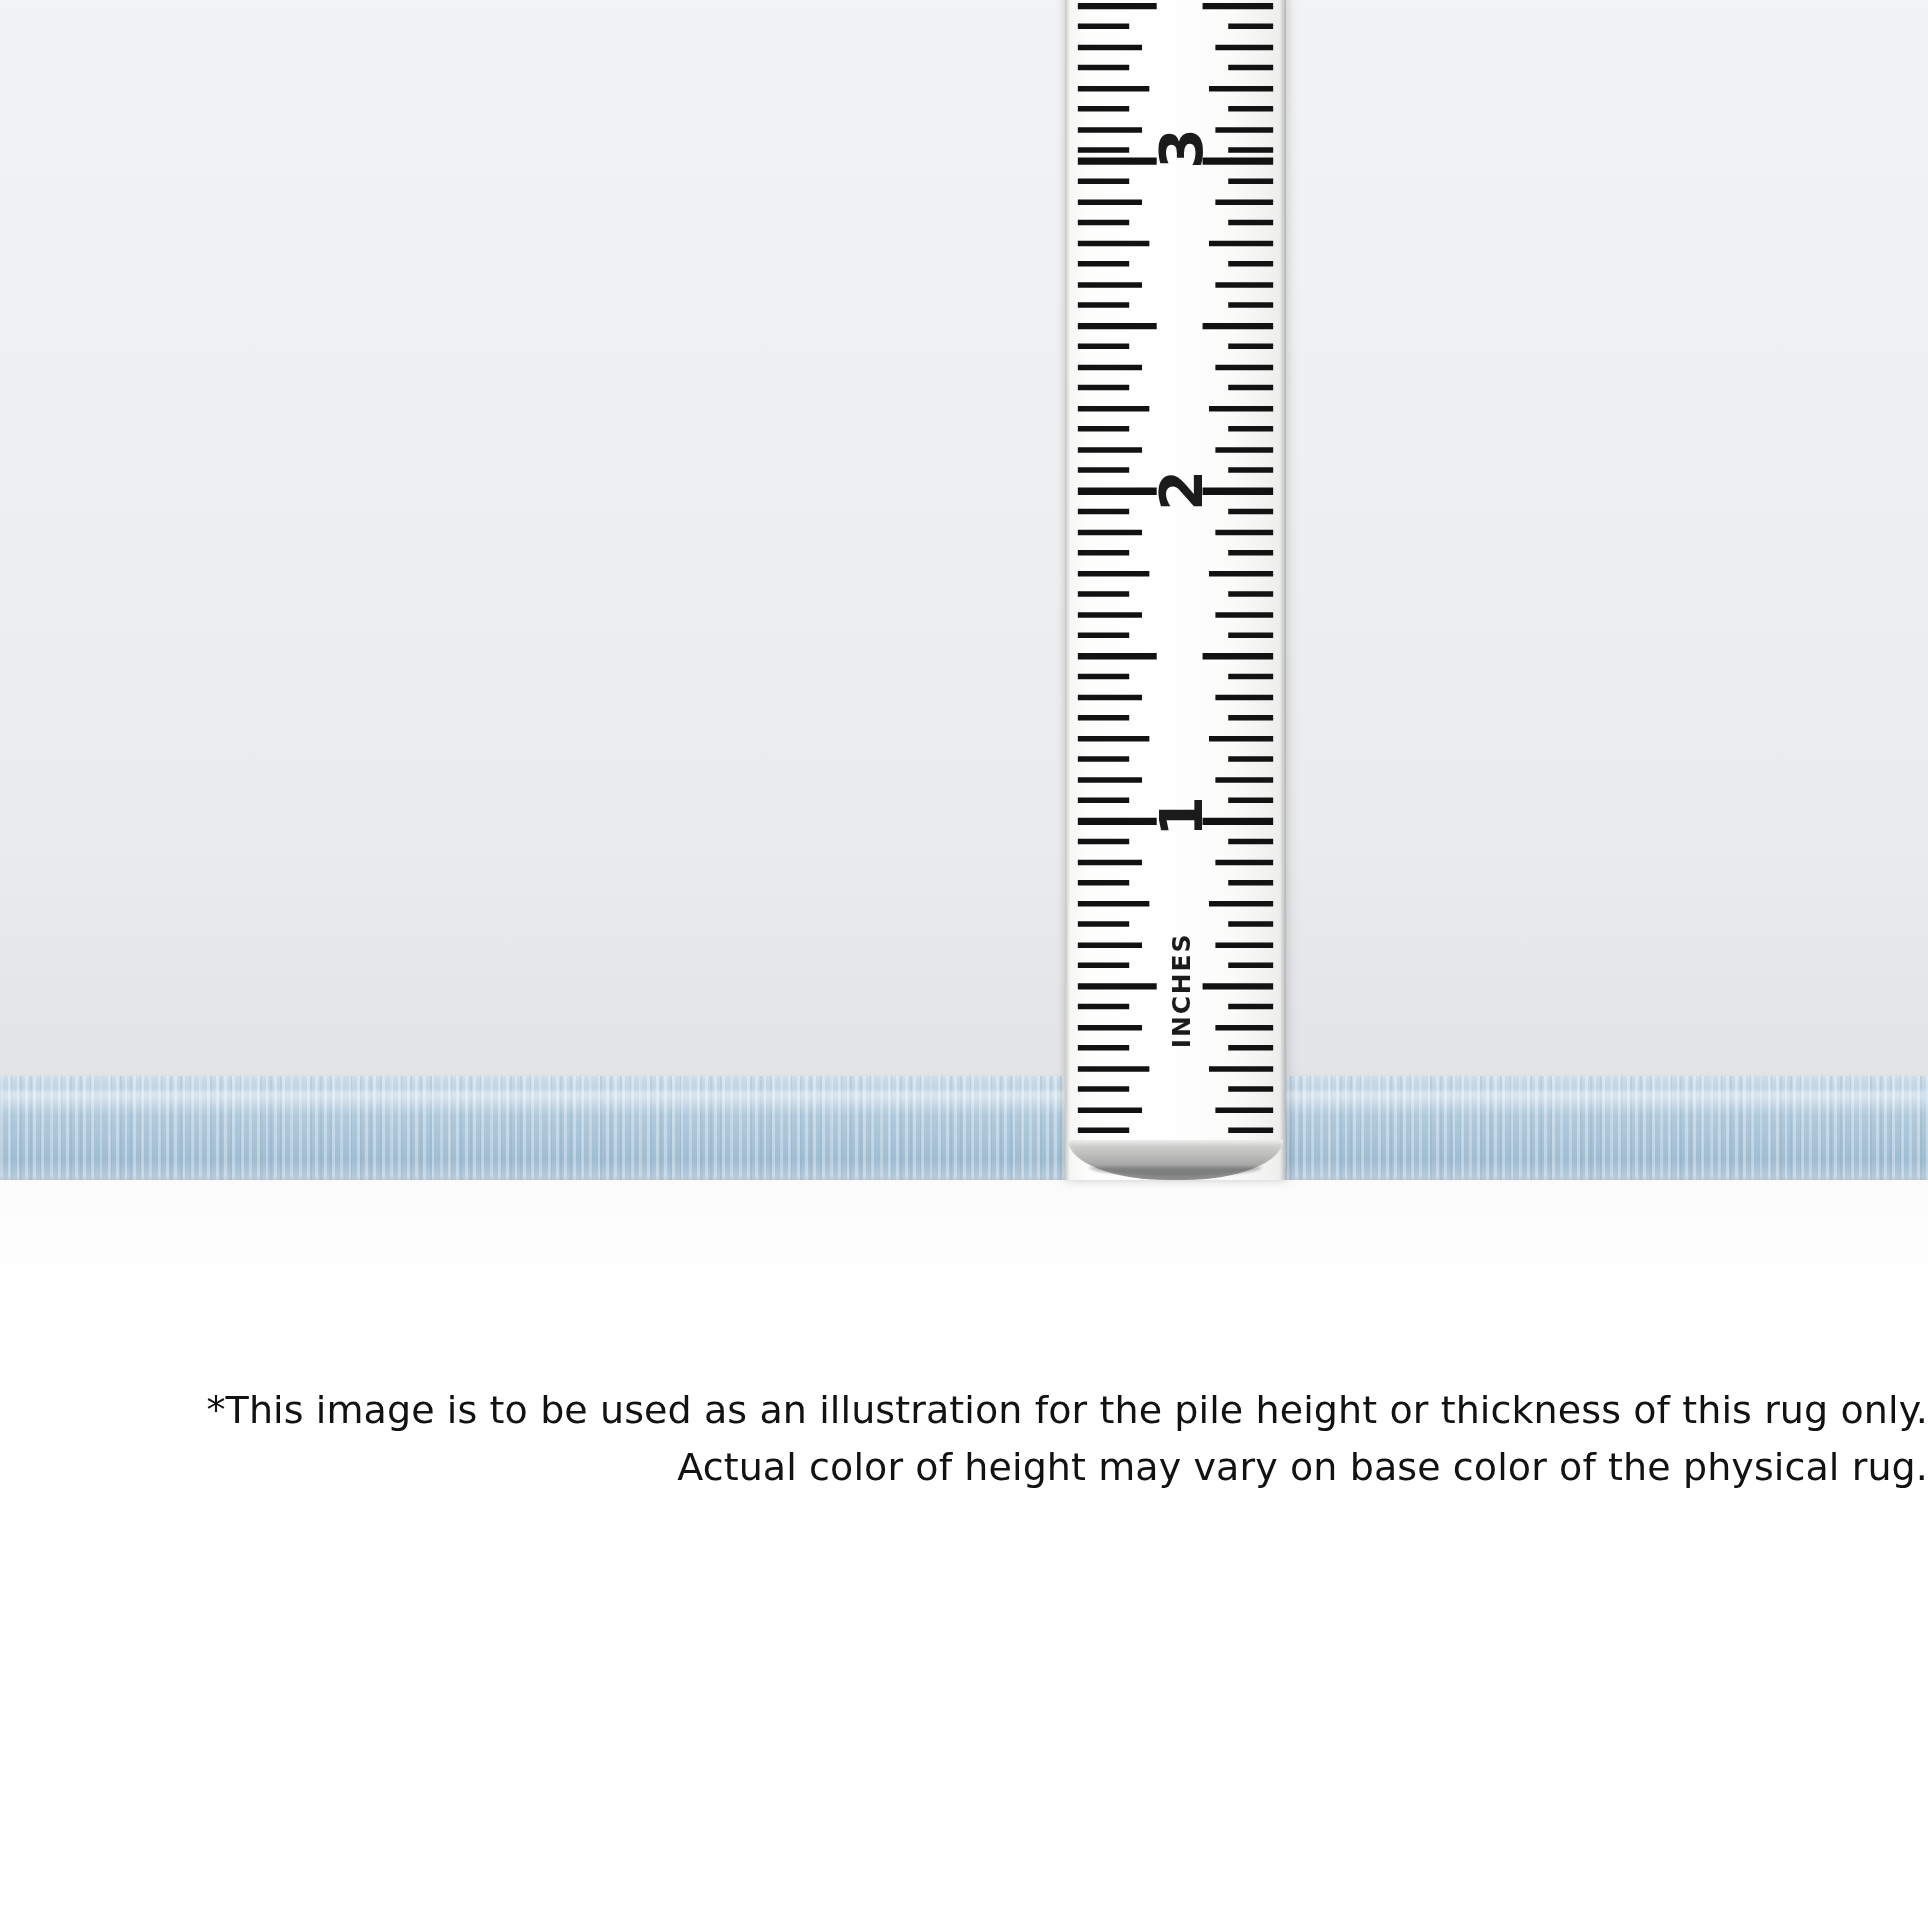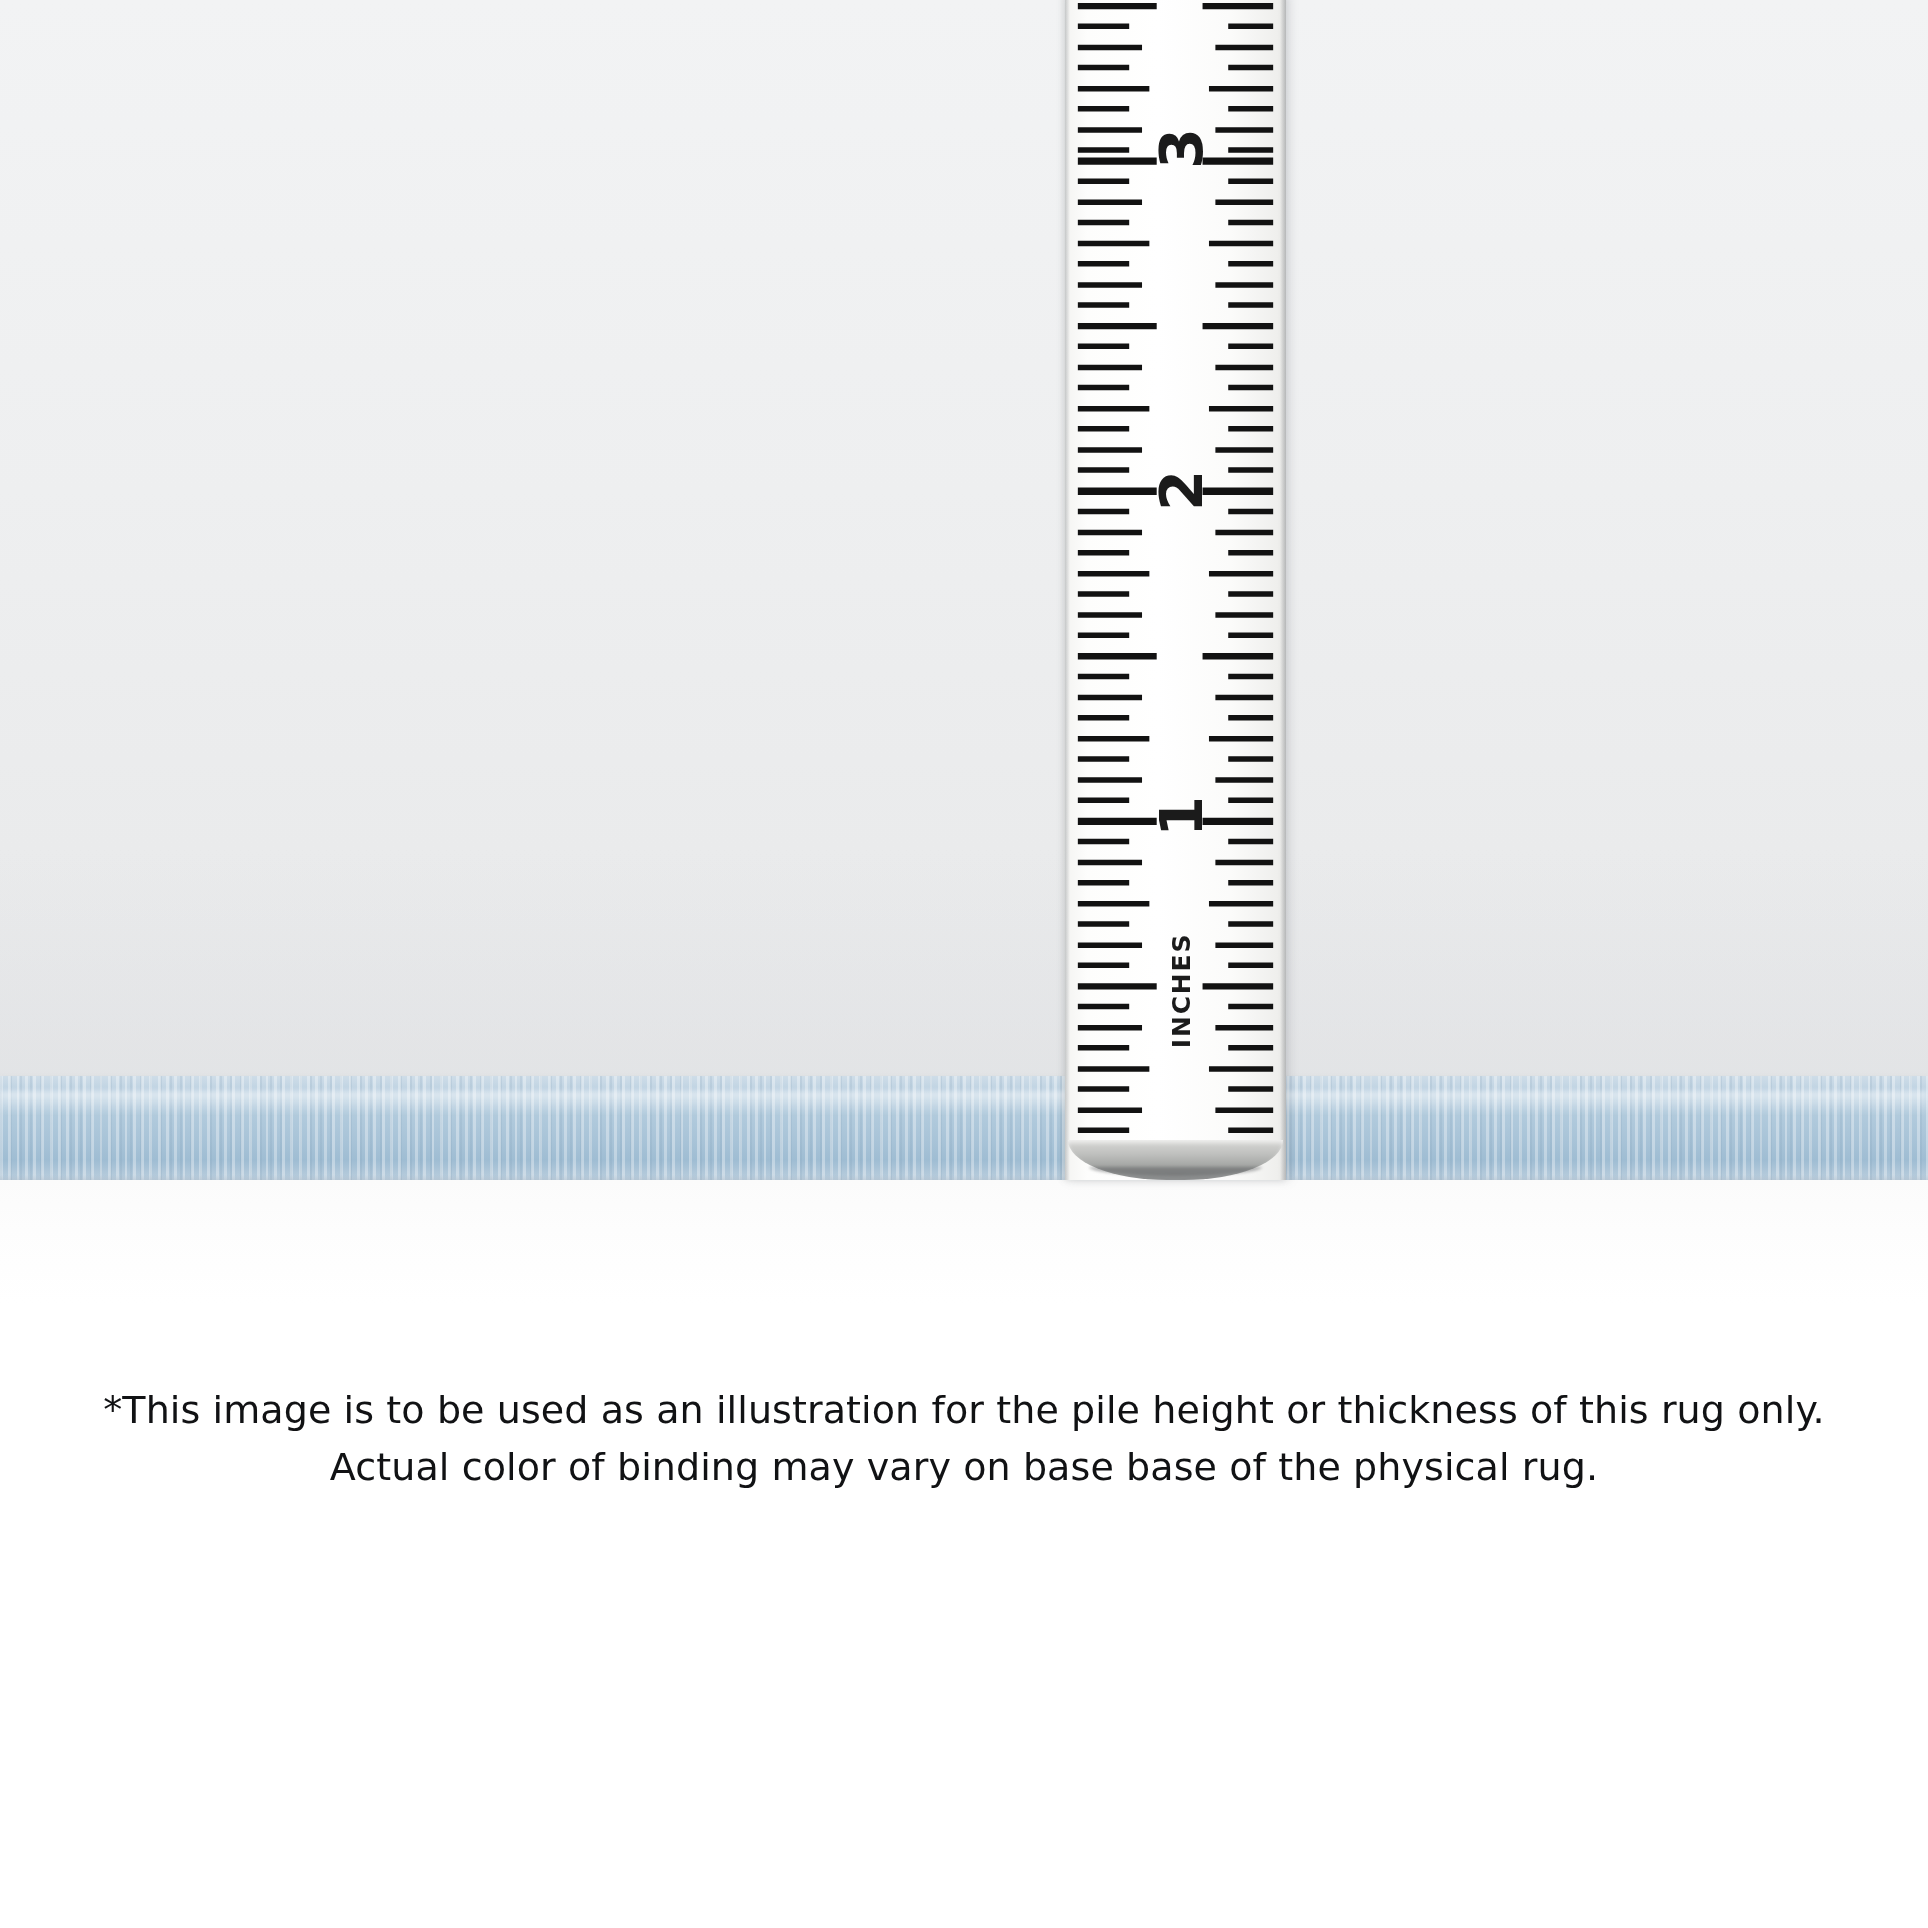--- a/index.html
+++ b/index.html
@@ -194,21 +194,21 @@
     border-radius: 0 0 50% 50% / 0 0 100% 100%;
     filter: blur(1.8px);
   }
 
   
   .caption {
     position: absolute;
     left: 0;
     top: 1382px;
     width: 1928px;
-    text-align: center;
+    text-align: right;
     color: #111214;
     font-family: "DejaVu Sans", sans-serif;
     font-size: 38px;
     line-height: 1.5;
     letter-spacing: 0.1px;
   }
   .caption .line { display: block; }
 </style>
 </head>
 <body>
@@ -360,17 +360,17 @@
       <div class="num num-1">1</div>
       <div class="unit-label">INCHES</div>
 
       <div class="tip"></div>
     </div>
 
   </div>
 
   <div class="caption">
     <span class="line">*This image is to be used as an illustration for the pile height or thickness of this rug only.</span>
-    <span class="line">Actual color of binding may vary on base base of the physical rug.</span>
+    <span class="line">Actual color of height may vary on base color of the physical rug.</span>
   </div>
 
 </div>
 
 
 </body></html>

